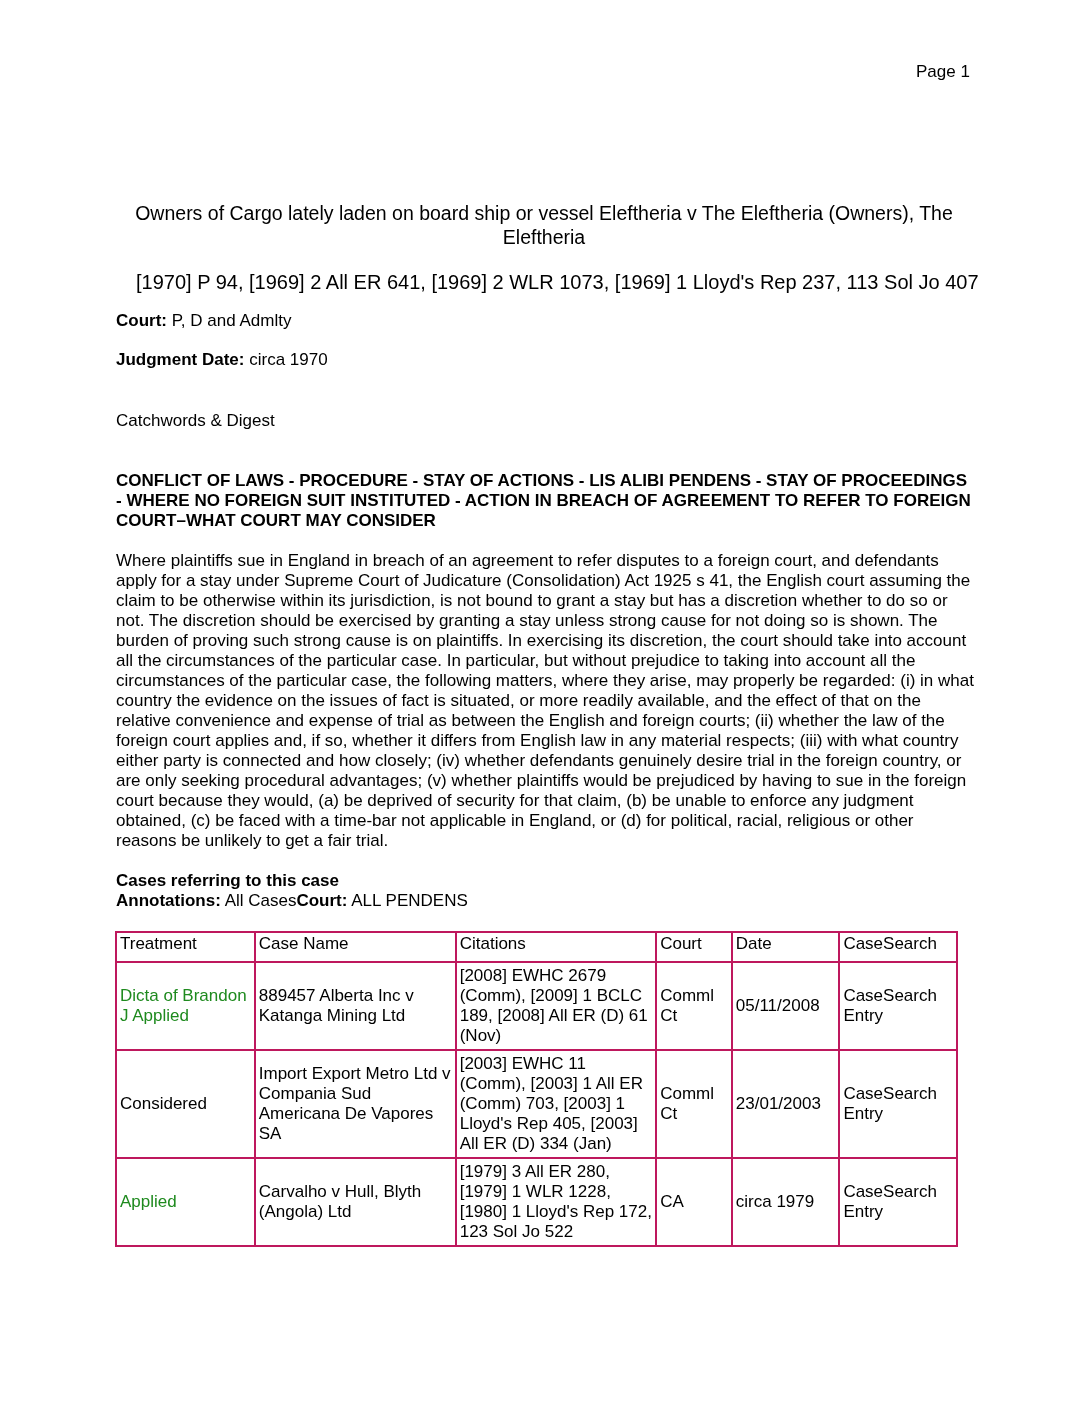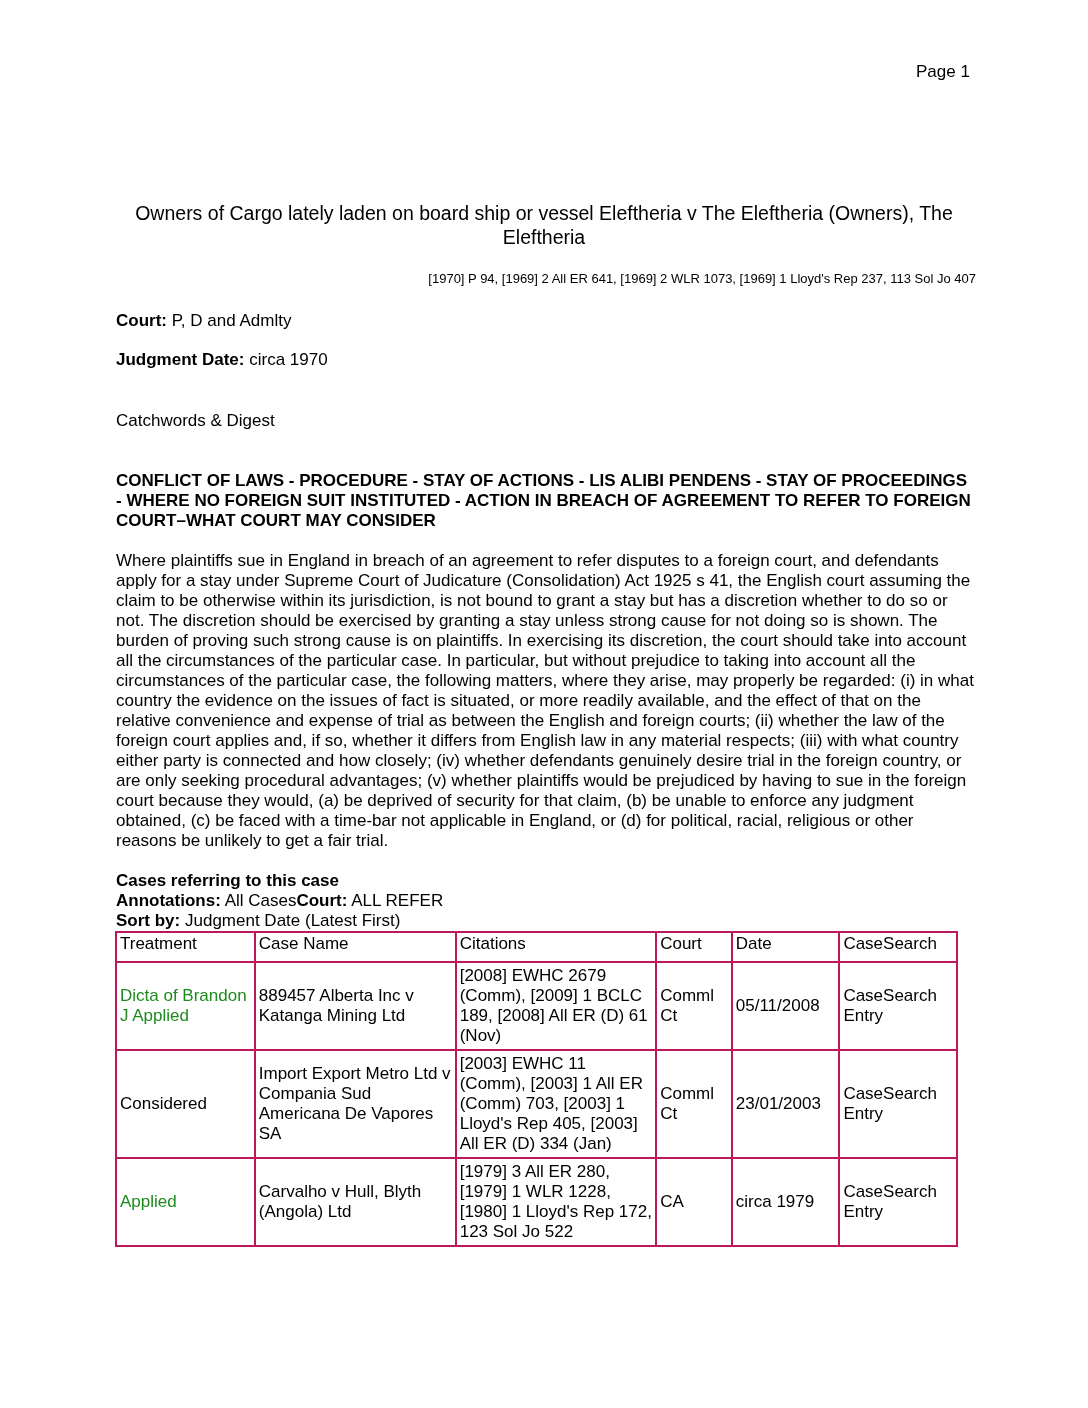--- a/index.html
+++ b/index.html
@@ -7,22 +7,22 @@
       width: 1088px; height: 1408px; position: relative; overflow: hidden;
       font-family: "Liberation Sans", sans-serif; color: #000;
       font-size: 17px;
     }
     .page-num { position: absolute; top: 62px; left: 916px; font-size: 17px; }
     .title {
       position: absolute; top: 201px; left: 118px; width: 852px;
       text-align: center; font-weight: normal; font-size: 19.5px; line-height: 24px;
     }
     .citations-line {
-      position: absolute; top: 271px; left: 124px; width: 852px;
-      text-align: right; font-size: 13px;
+      position: absolute; top: 271px; left: 136px; width: 852px;
+      text-align: left; font-size: 20px;
     }
     .meta { position: absolute; left: 116px; font-size: 17px; }
     .meta b { font-weight: bold; }
     .digest-heading { position: absolute; left: 116px; top: 411px; font-weight: normal; font-size: 17px; }
     .catchwords {
       position: absolute; left: 116px; top: 471px; width: 860px;
       font-weight: bold; font-size: 17px; line-height: 20px;
     }
     .digest-body {
       position: absolute; left: 116px; top: 551px; width: 860px;
@@ -74,25 +74,21 @@
 
 <div class="catchwords">CONFLICT OF LAWS - PROCEDURE - STAY OF ACTIONS - LIS ALIBI PENDENS - STAY OF PROCEEDINGS - WHERE NO FOREIGN SUIT INSTITUTED - ACTION IN BREACH OF AGREEMENT TO REFER TO FOREIGN COURT–WHAT COURT MAY CONSIDER</div>
 
 <div class="digest-body">Where plaintiffs sue in England in breach of an agreement to refer disputes to a foreign court, and defendants apply for a stay under Supreme Court of Judicature (Consolidation) Act 1925 s 41, the English court assuming the claim to be otherwise within its jurisdiction, is not bound to grant a stay but has a discretion whether to do so or not. The discretion should be exercised by granting a stay unless strong cause for not doing so is shown. The burden of proving such strong cause is on plaintiffs. In exercising its discretion, the court should take into account all the circumstances of the particular case. In particular, but without prejudice to taking into account all the circumstances of the particular case, the following matters, where they arise, may properly be regarded: (i) in what country the evidence on the issues of fact is situated, or more readily available, and the effect of that on the relative convenience and expense of trial as between the English and foreign courts; (ii) whether the law of the foreign court applies and, if so, whether it differs from English law in any material respects; (iii) with what country either party is connected and how closely; (iv) whether defendants genuinely desire trial in the foreign country, or are only seeking procedural advantages; (v) whether plaintiffs would be prejudiced by having to sue in the foreign court because they would, (a) be deprived of security for that claim, (b) be unable to enforce any judgment obtained, (c) be faced with a time-bar not applicable in England, or (d) for political, racial, religious or other reasons be unlikely to get a fair trial.</div>
 
 <div class="refs-block">
   <div><b>Cases referring to this case</b></div>
   <div>
     <b>Annotations:</b>
     <span>All Cases</span><b>Court:</b>
-    <span>ALL REFER</span>
-  </div>
-  <div>
-    <b>Sort by:</b>
-    <span>Judgment Date (Latest First)</span>
+    <span>ALL PENDENS</span>
   </div>
 </div>
 
 <table class="cases">
   <thead>
     <tr>
       <th class="col-treat">Treatment</th>
       <th class="col-name">Case Name</th>
       <th class="col-cit">Citations</th>
       <th class="col-court">Court</th>

